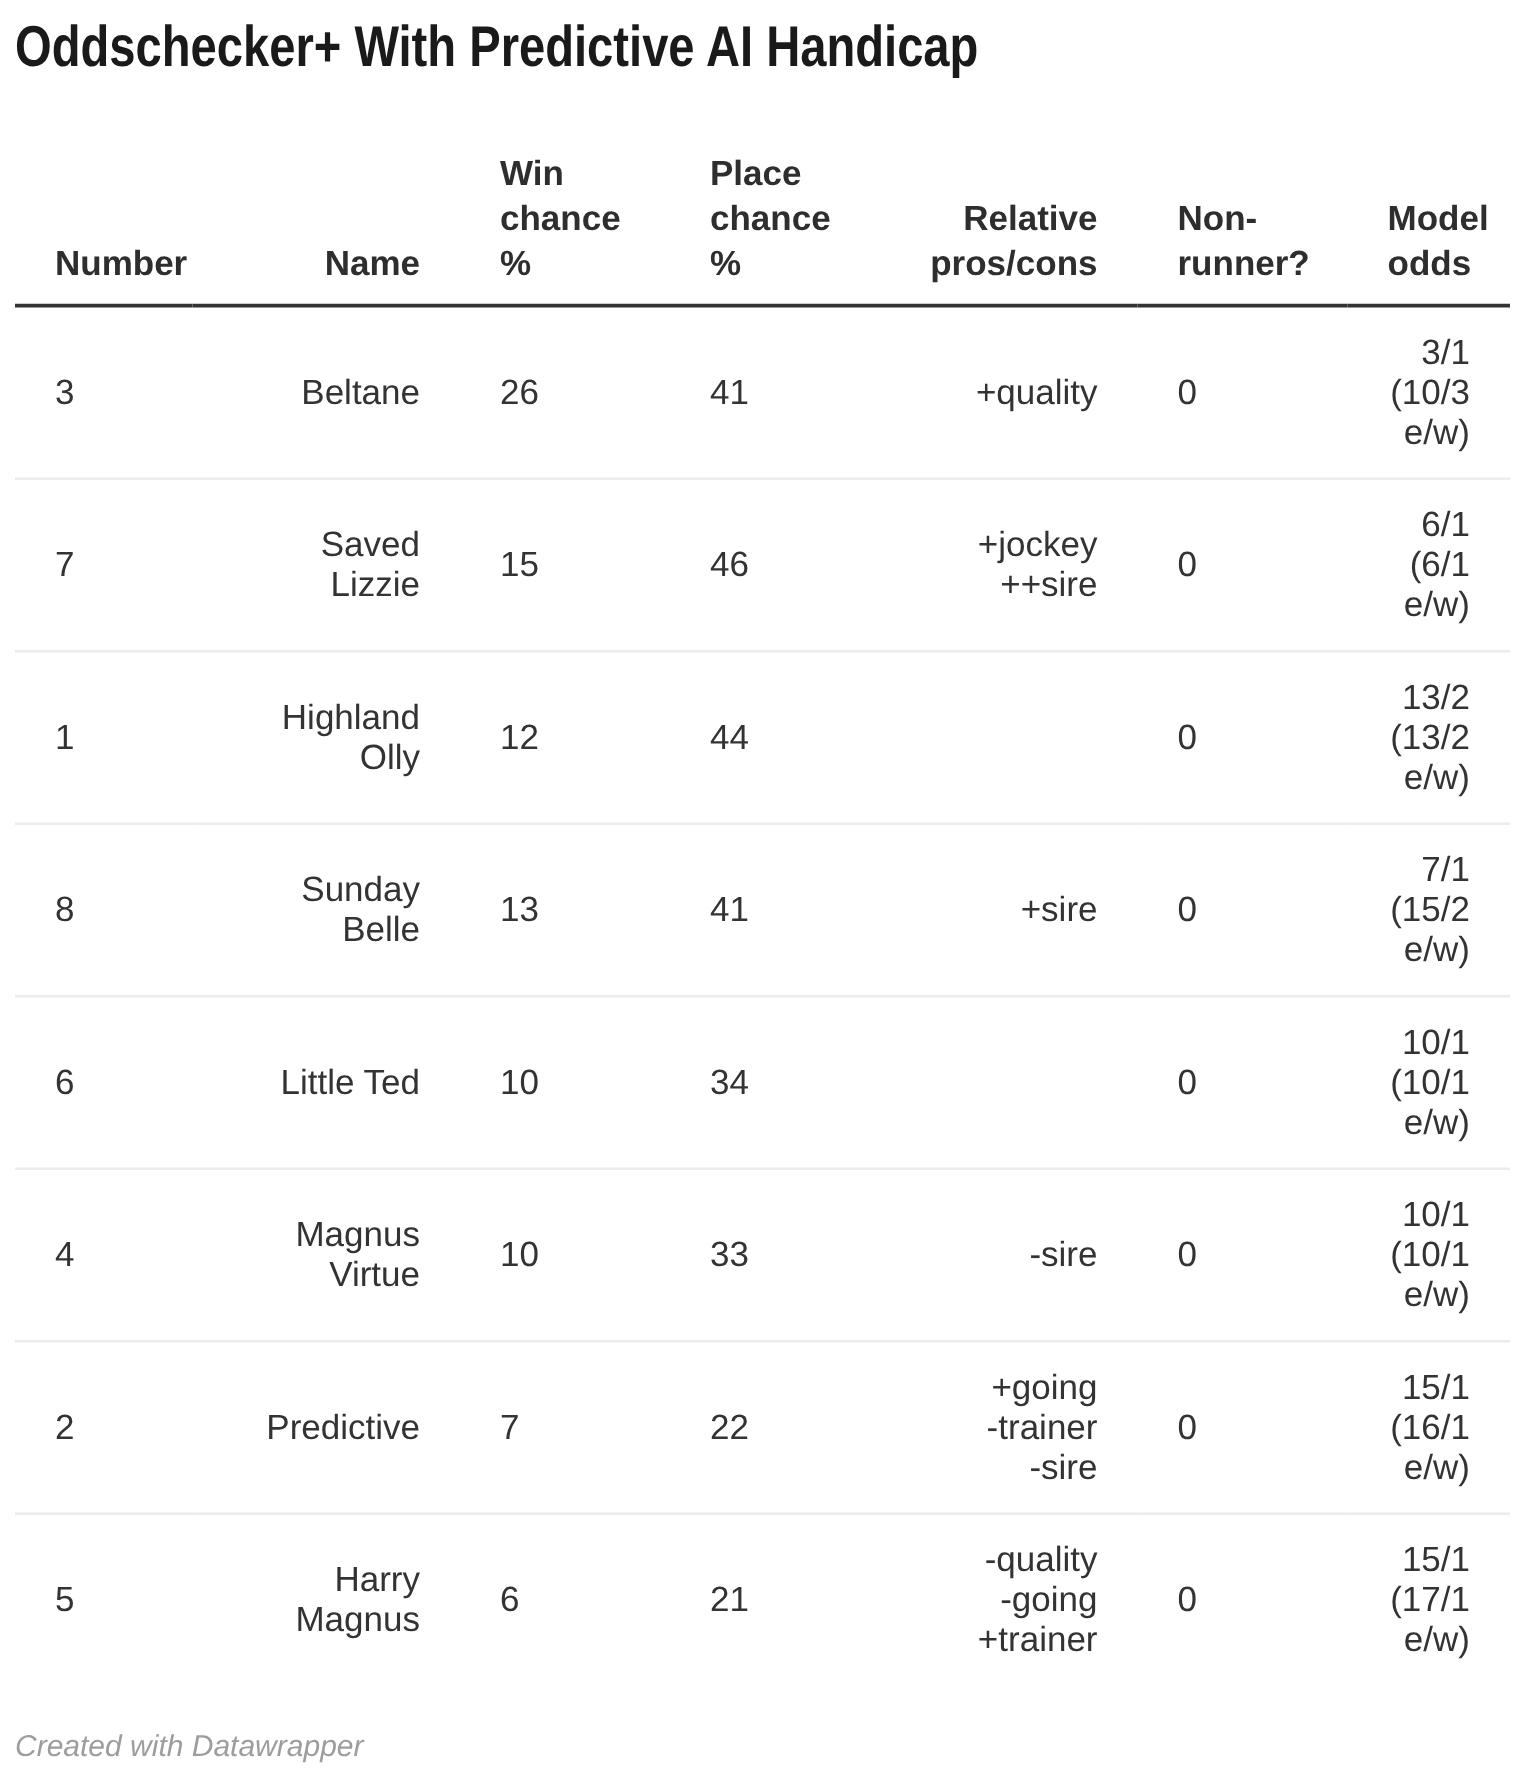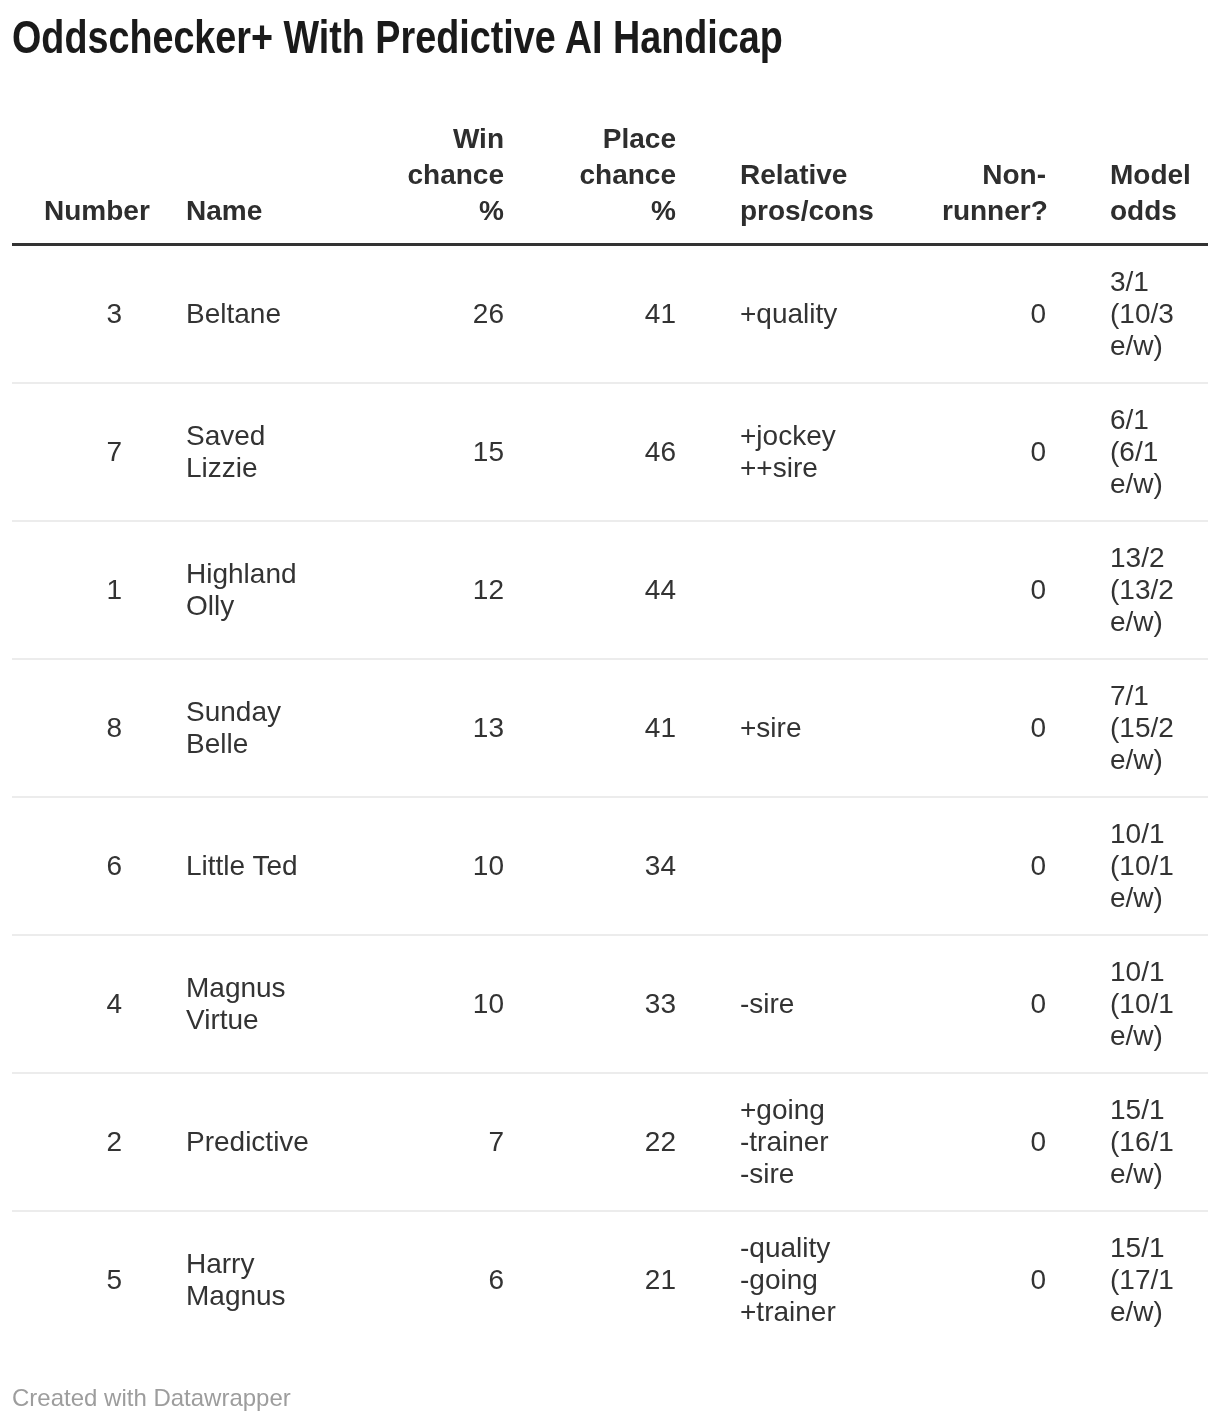--- a/index.html
+++ b/index.html
@@ -50,30 +50,30 @@
   td {
     font-size: 28px;
     line-height: 32px;
     vertical-align: middle;
     padding: 20px 32px;
     height: 96px;
     white-space: pre-line;
     overflow: visible;
   }
   tbody tr + tr td { border-top: 2px solid #ececec; }
-  .align-right { text-align: right; }
-  .align-left  { text-align: left; }
+  .align-right { text-align: left; }
+  .align-left  { text-align: right; }
   .footer {
     margin-top: 36px;
     padding-bottom: 10px;
     font-size: 24px;
     line-height: 28px;
     color: #9d9d9d;
   }
-  .credit { color: #9d9d9d; text-decoration: none; cursor: pointer; }
+  .credit { color: #9d9d9d; text-decoration: none; cursor: pointer; font-style: italic; }
 </style>
 </head>
 <body>
 
 <div class="page">
 
   <h1 class="title">Oddschecker+ With Predictive AI Handicap</h1>
 
   <table class="dw-table">
     <colgroup id="colgroup">

